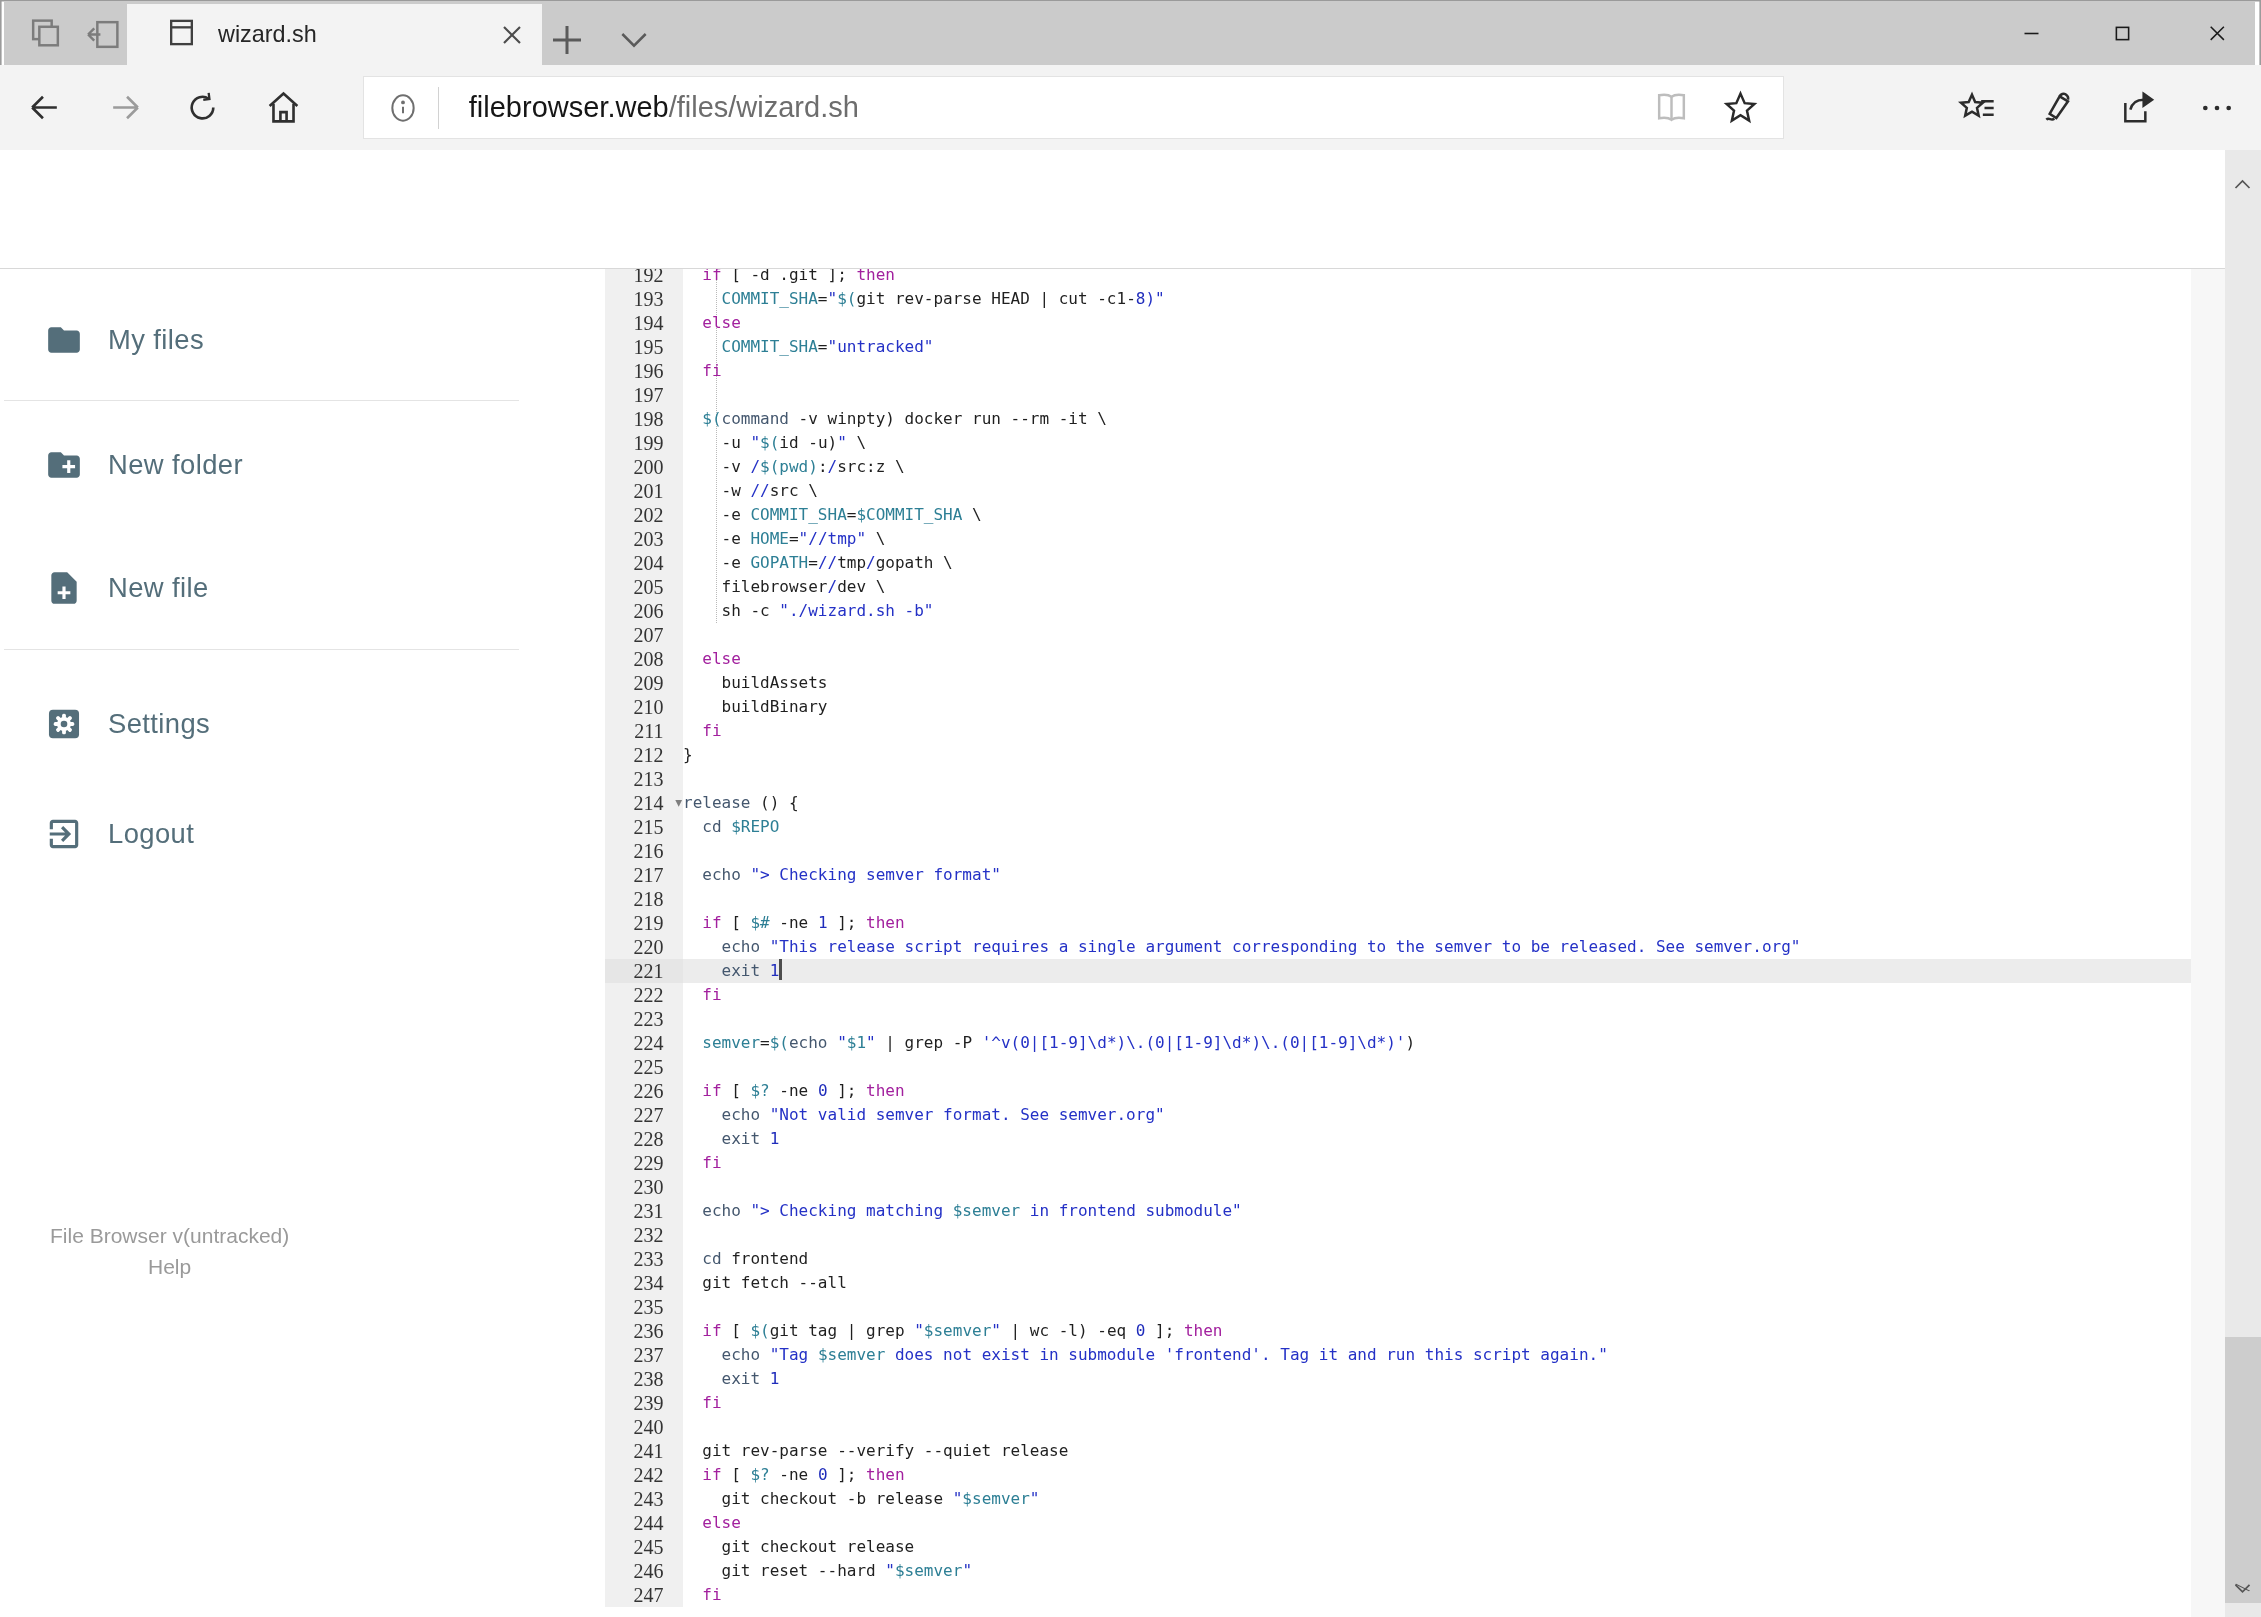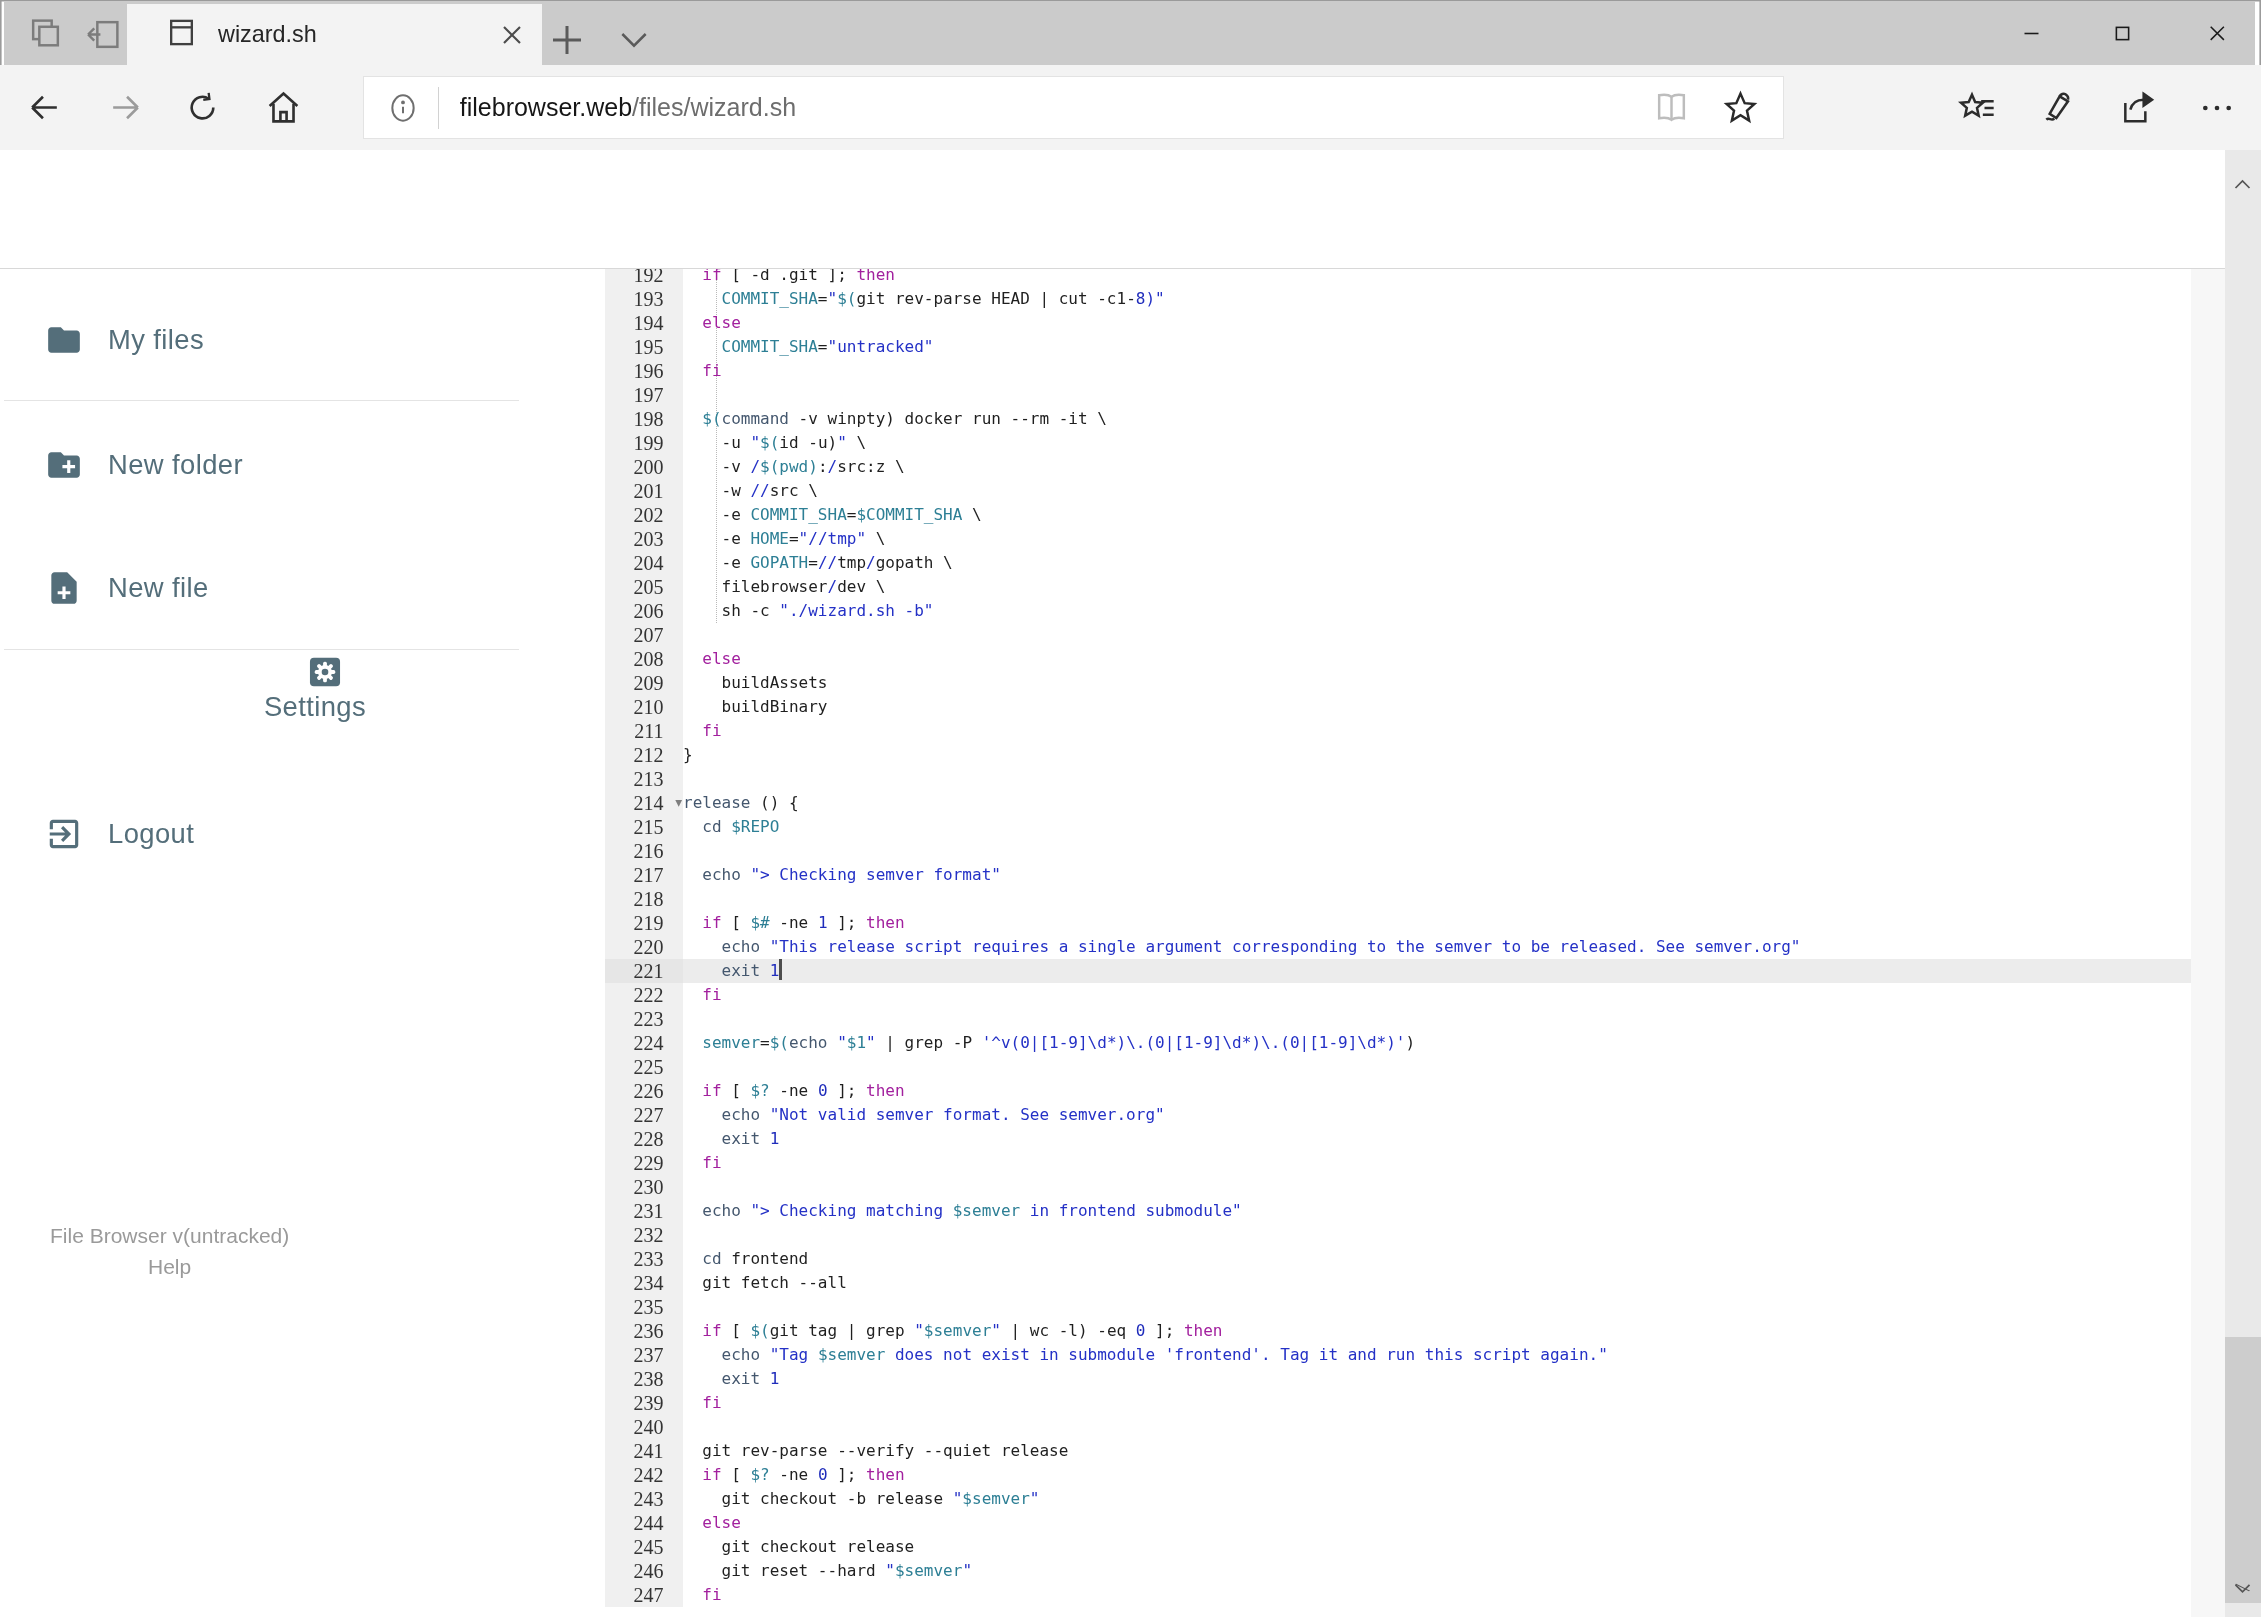--- a/index.html
+++ b/index.html
@@ -16,21 +16,21 @@
   #tab-close{width:32px;height:32px;margin-right:14.5px;color:#4c4c4c;}
   #newtab-btn{position:absolute;left:539px;top:14.5px;width:48px;height:37px;color:#5a5a5a;}
   #tablist-btn{position:absolute;left:610px;top:18px;width:40px;height:32px;color:#5a5a5a;}
   .winbtn{position:absolute;top:0;width:53px;height:65px;display:flex;align-items:center;justify-content:center;color:#1a1a1a;}
   
   #urlbar{position:absolute;left:0;top:65px;width:2261px;height:86px;background:#f3f3f3;}
   .nav-icon{position:absolute;top:24px;width:37px;height:37px;color:#2f2f2f;}
   #url-field{position:absolute;left:363px;top:11.3px;width:1421px;height:63px;background:#fff;border:1.6px solid #e3e3e3;display:flex;align-items:center;}
   #info-badge{margin-left:22.6px;width:32px;height:32px;color:#6f6f6f;flex:none;}
   #url-sep{width:0.8px;height:42px;background:#d2d2d2;margin-left:19.4px;flex:none;}
-  #url-text{margin-left:21px;font-size:25px;white-space:nowrap;}
+  #url-text{margin-left:30px;font-size:29px;white-space:nowrap;}
   #url-domain{color:#161616;}#url-path{color:#6d6d6d;}
   #reading-btn{margin-left:auto;width:37px;height:37px;color:#bdbdbd;flex:none;}
   #fav-btn{margin-left:32px;margin-right:24px;width:37px;height:37px;color:#2a2a2a;flex:none;}
   .urlbar-right{position:absolute;top:22.6px;width:40px;height:40px;color:#2c2c2c;}
   
   #appheader{position:absolute;left:0;top:150px;width:2226px;height:119px;background:#fff;border-bottom:0.8px solid #d8d8d8;box-shadow:0 1.6px 2.4px rgba(0,0,0,.06);}
   #logo{position:absolute;left:33px;top:172px;width:81px;height:81px;}
   #searchbox{position:absolute;left:145px;top:169px;width:808px;height:86px;background:#f0f0f0;border-radius:6.5px;display:flex;align-items:center;}
   #search-icon{margin-left:31px;width:37px;height:37px;color:#4c4c4c;flex:none;}
   #search-input{margin-left:19.4px;border:0;background:transparent;outline:none;font-size:27.4px;color:#333;width:686px;font-family:"Liberation Sans",sans-serif;}
@@ -298,21 +298,21 @@
     </div>
     <div class="side-item" style="top:270px;">
       <span class="s-icon">
         <svg viewBox="0 0 24 24" fill="currentColor">
             <path d="M14 2H6c-1.1 0-2 .9-2 2v16c0 1.1.9 2 2 2h12c1.1 0 2-.9 2-2V8l-6-6zm2 14h-3v3h-2v-3H8v-2h3v-3h2v3h3v2z"></path>
           </svg>
       </span>
       <span class="s-label">New file</span>
     </div>
     <div class="side-div" style="top:380px;"></div>
-    <div class="side-item" style="top:384px;flex-direction:column;">
+    <div class="side-item" style="top:406px;">
       <span class="s-icon">
         <svg viewBox="0 0 24 24">
             <rect x="2.5" y="3" width="19" height="18" rx="2.5" fill="currentColor"></rect>
           <g fill="#fff">
               <rect x="10.8" y="5.5" width="2.4" height="13" rx="1"></rect>
               <rect x="10.8" y="5.5" width="2.4" height="13" rx="1" transform="rotate(45 12 12)"></rect>
               <rect x="10.8" y="5.5" width="2.4" height="13" rx="1" transform="rotate(90 12 12)"></rect>
               <rect x="10.8" y="5.5" width="2.4" height="13" rx="1" transform="rotate(135 12 12)"></rect>
               <circle cx="12" cy="12" r="4.4"></circle>
             </g>

